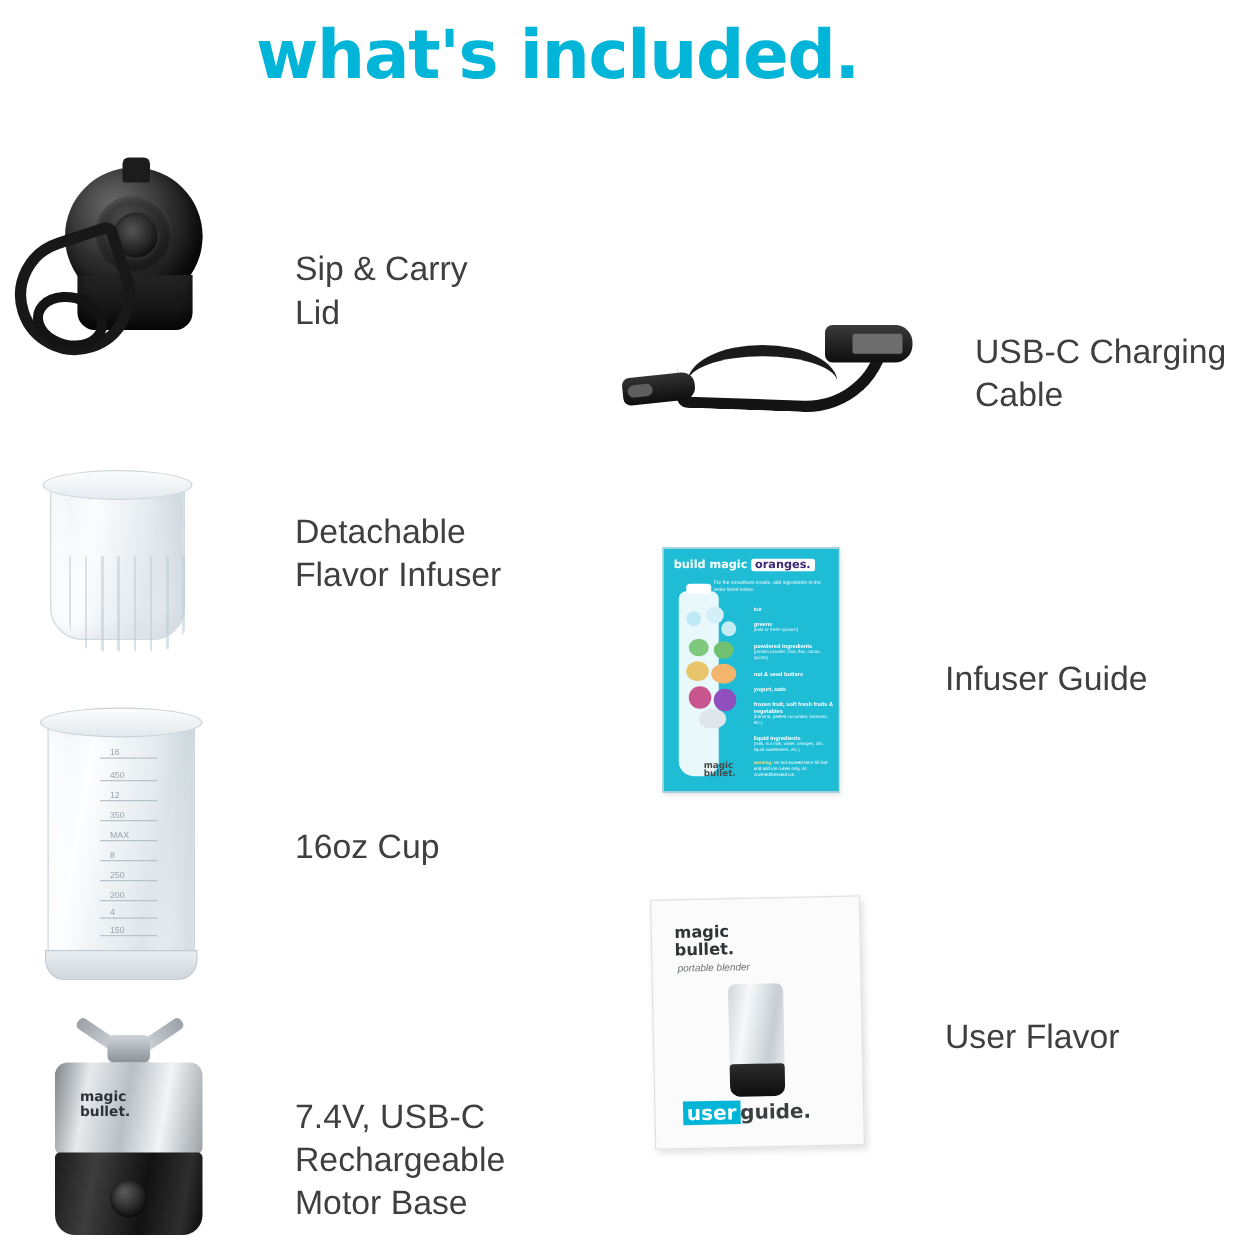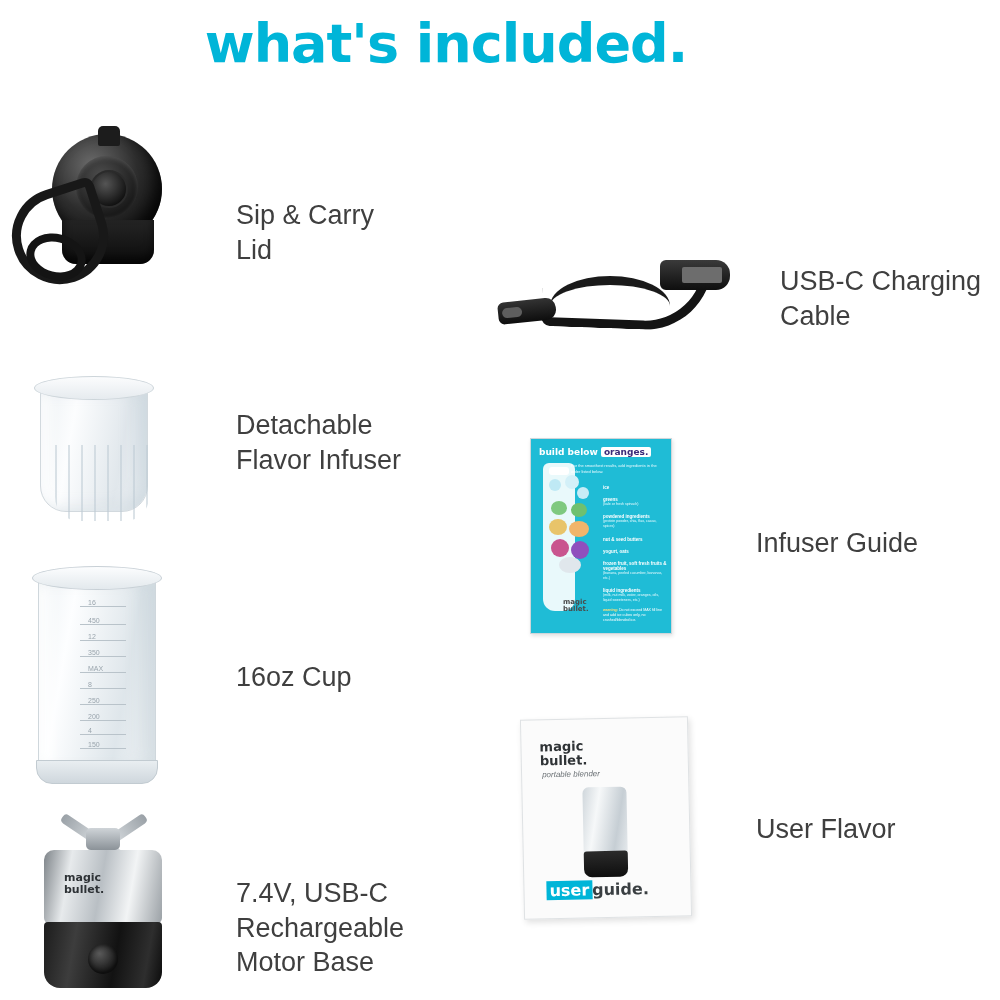--- a/index.html
+++ b/index.html
@@ -180,21 +180,21 @@
     color: #ffffff; font-family: "DejaVu Sans", sans-serif;
   }
   .guide-head .hl {
     background: #ffffff; color: #3b2a78; padding: 0 3px; border-radius: 2px;
   }
   .guide-sub {
     position: absolute; left: 40px; top: 24px; width: 96px; font-size: 4px;
     color: #eafaff; line-height: 1.5;
   }
   .guide-jar {
-    position: absolute; left: 12px; top: 24px; width: 32px; height: 148px;
+    position: absolute; left: 12px; top: 34px; width: 32px; height: 148px;
     background: rgba(255,255,255,.9); border-radius: 6px 6px 12px 12px;
   }
   .guide-jar-lid {
     position: absolute; left: 18px; top: 28px; width: 20px; height: 8px;
     background: #ffffff; border-radius: 3px;
   }
   .guide-blob {
     position: absolute; border-radius: 50%;
   }
   .guide-rows { position: absolute; left: 72px; top: 46px; width: 64px; }
@@ -311,21 +311,21 @@
     <div class="infuser-ribs"></div>
   </div>
   <div class="infuser-rim"></div>
 </div>
 <div class="label" style="left:236px; top:408px;">Detachable
 Flavor Infuser</div>
 
 <div class="art guide-wrap">
   <div class="guide-card">
     <div class="guide-head">
-      <span>build below</span>
+      <span>build magic</span>
       <span class="hl">oranges.</span>
     </div>
     <div class="guide-sub">For the smoothest results, add ingredients in the order listed below.</div>
     <div class="guide-jar-lid"></div>
     <div class="guide-jar">
       <div class="guide-blob" style="left:6px;  top:16px; width:12px; height:12px; background:#bfe9f5;"></div>
       <div class="guide-blob" style="left:22px; top:12px; width:14px; height:14px; background:#d3f0f8;"></div>
       <div class="guide-blob" style="left:34px; top:24px; width:12px; height:12px; background:#c6ecf6;"></div>
       <div class="guide-blob" style="left:8px;  top:38px; width:16px; height:14px; background:#7fc97f;"></div>
       <div class="guide-blob" style="left:28px; top:40px; width:16px; height:14px; background:#6fc06f;"></div>

